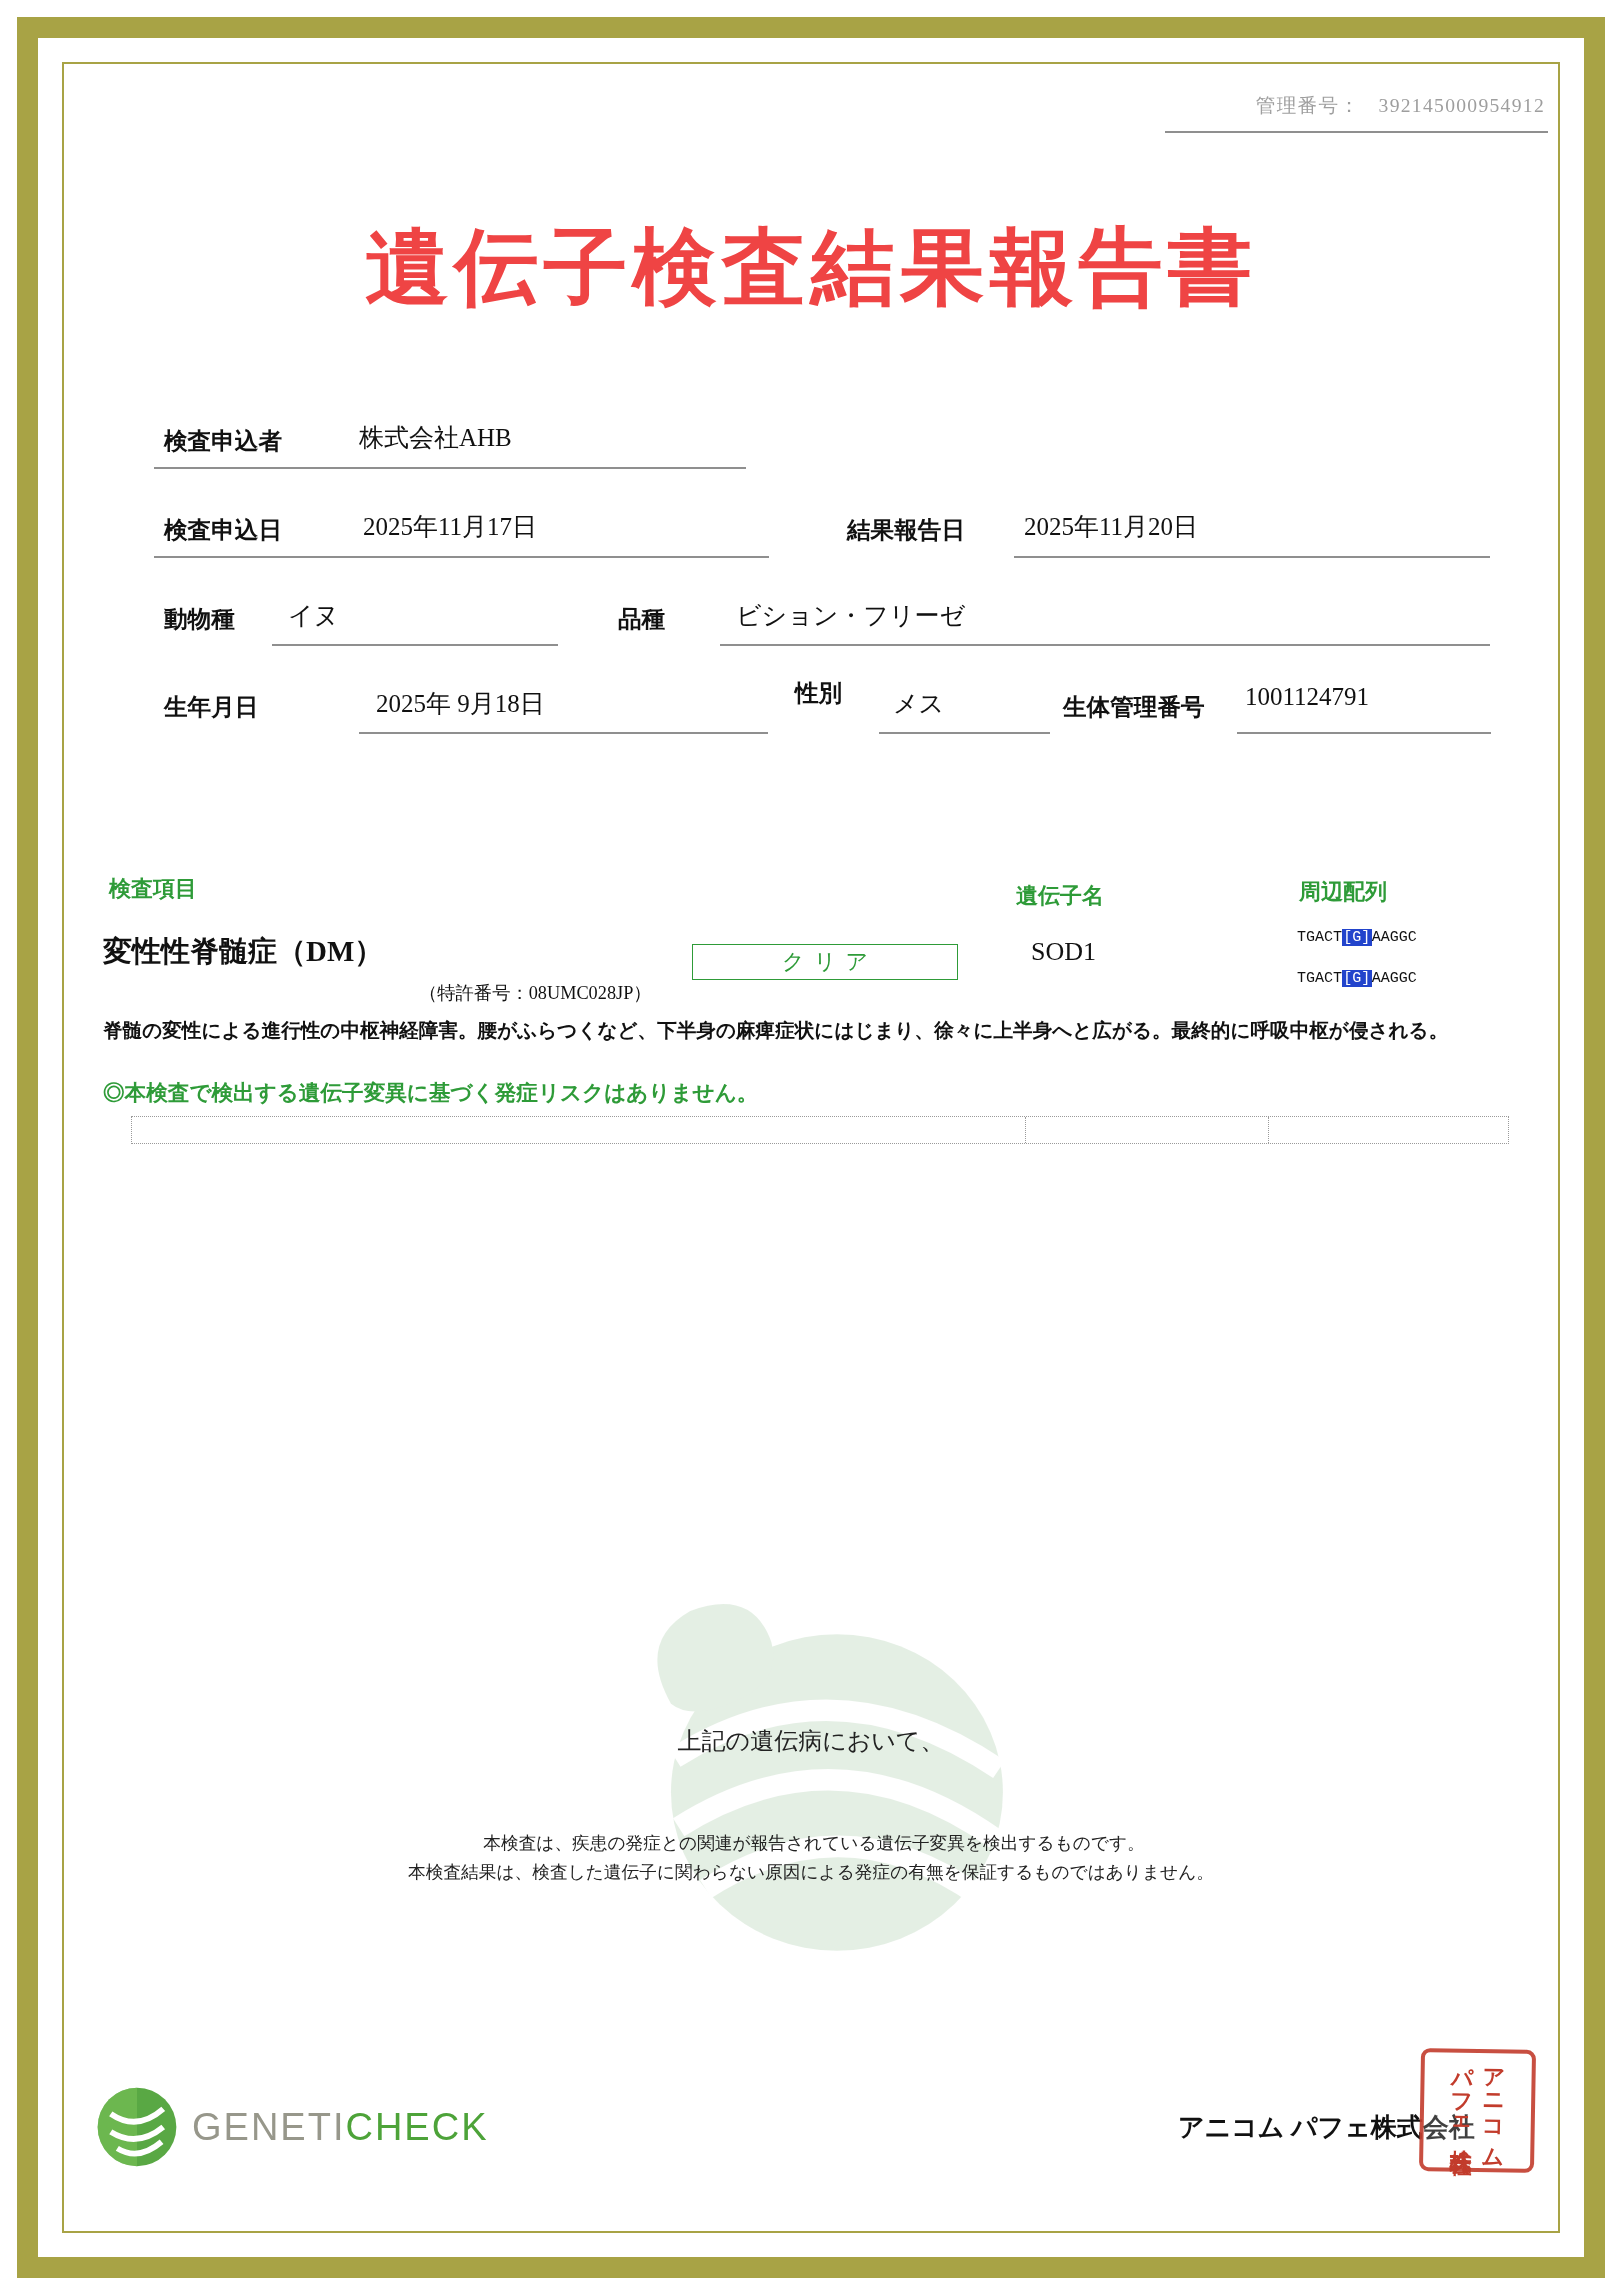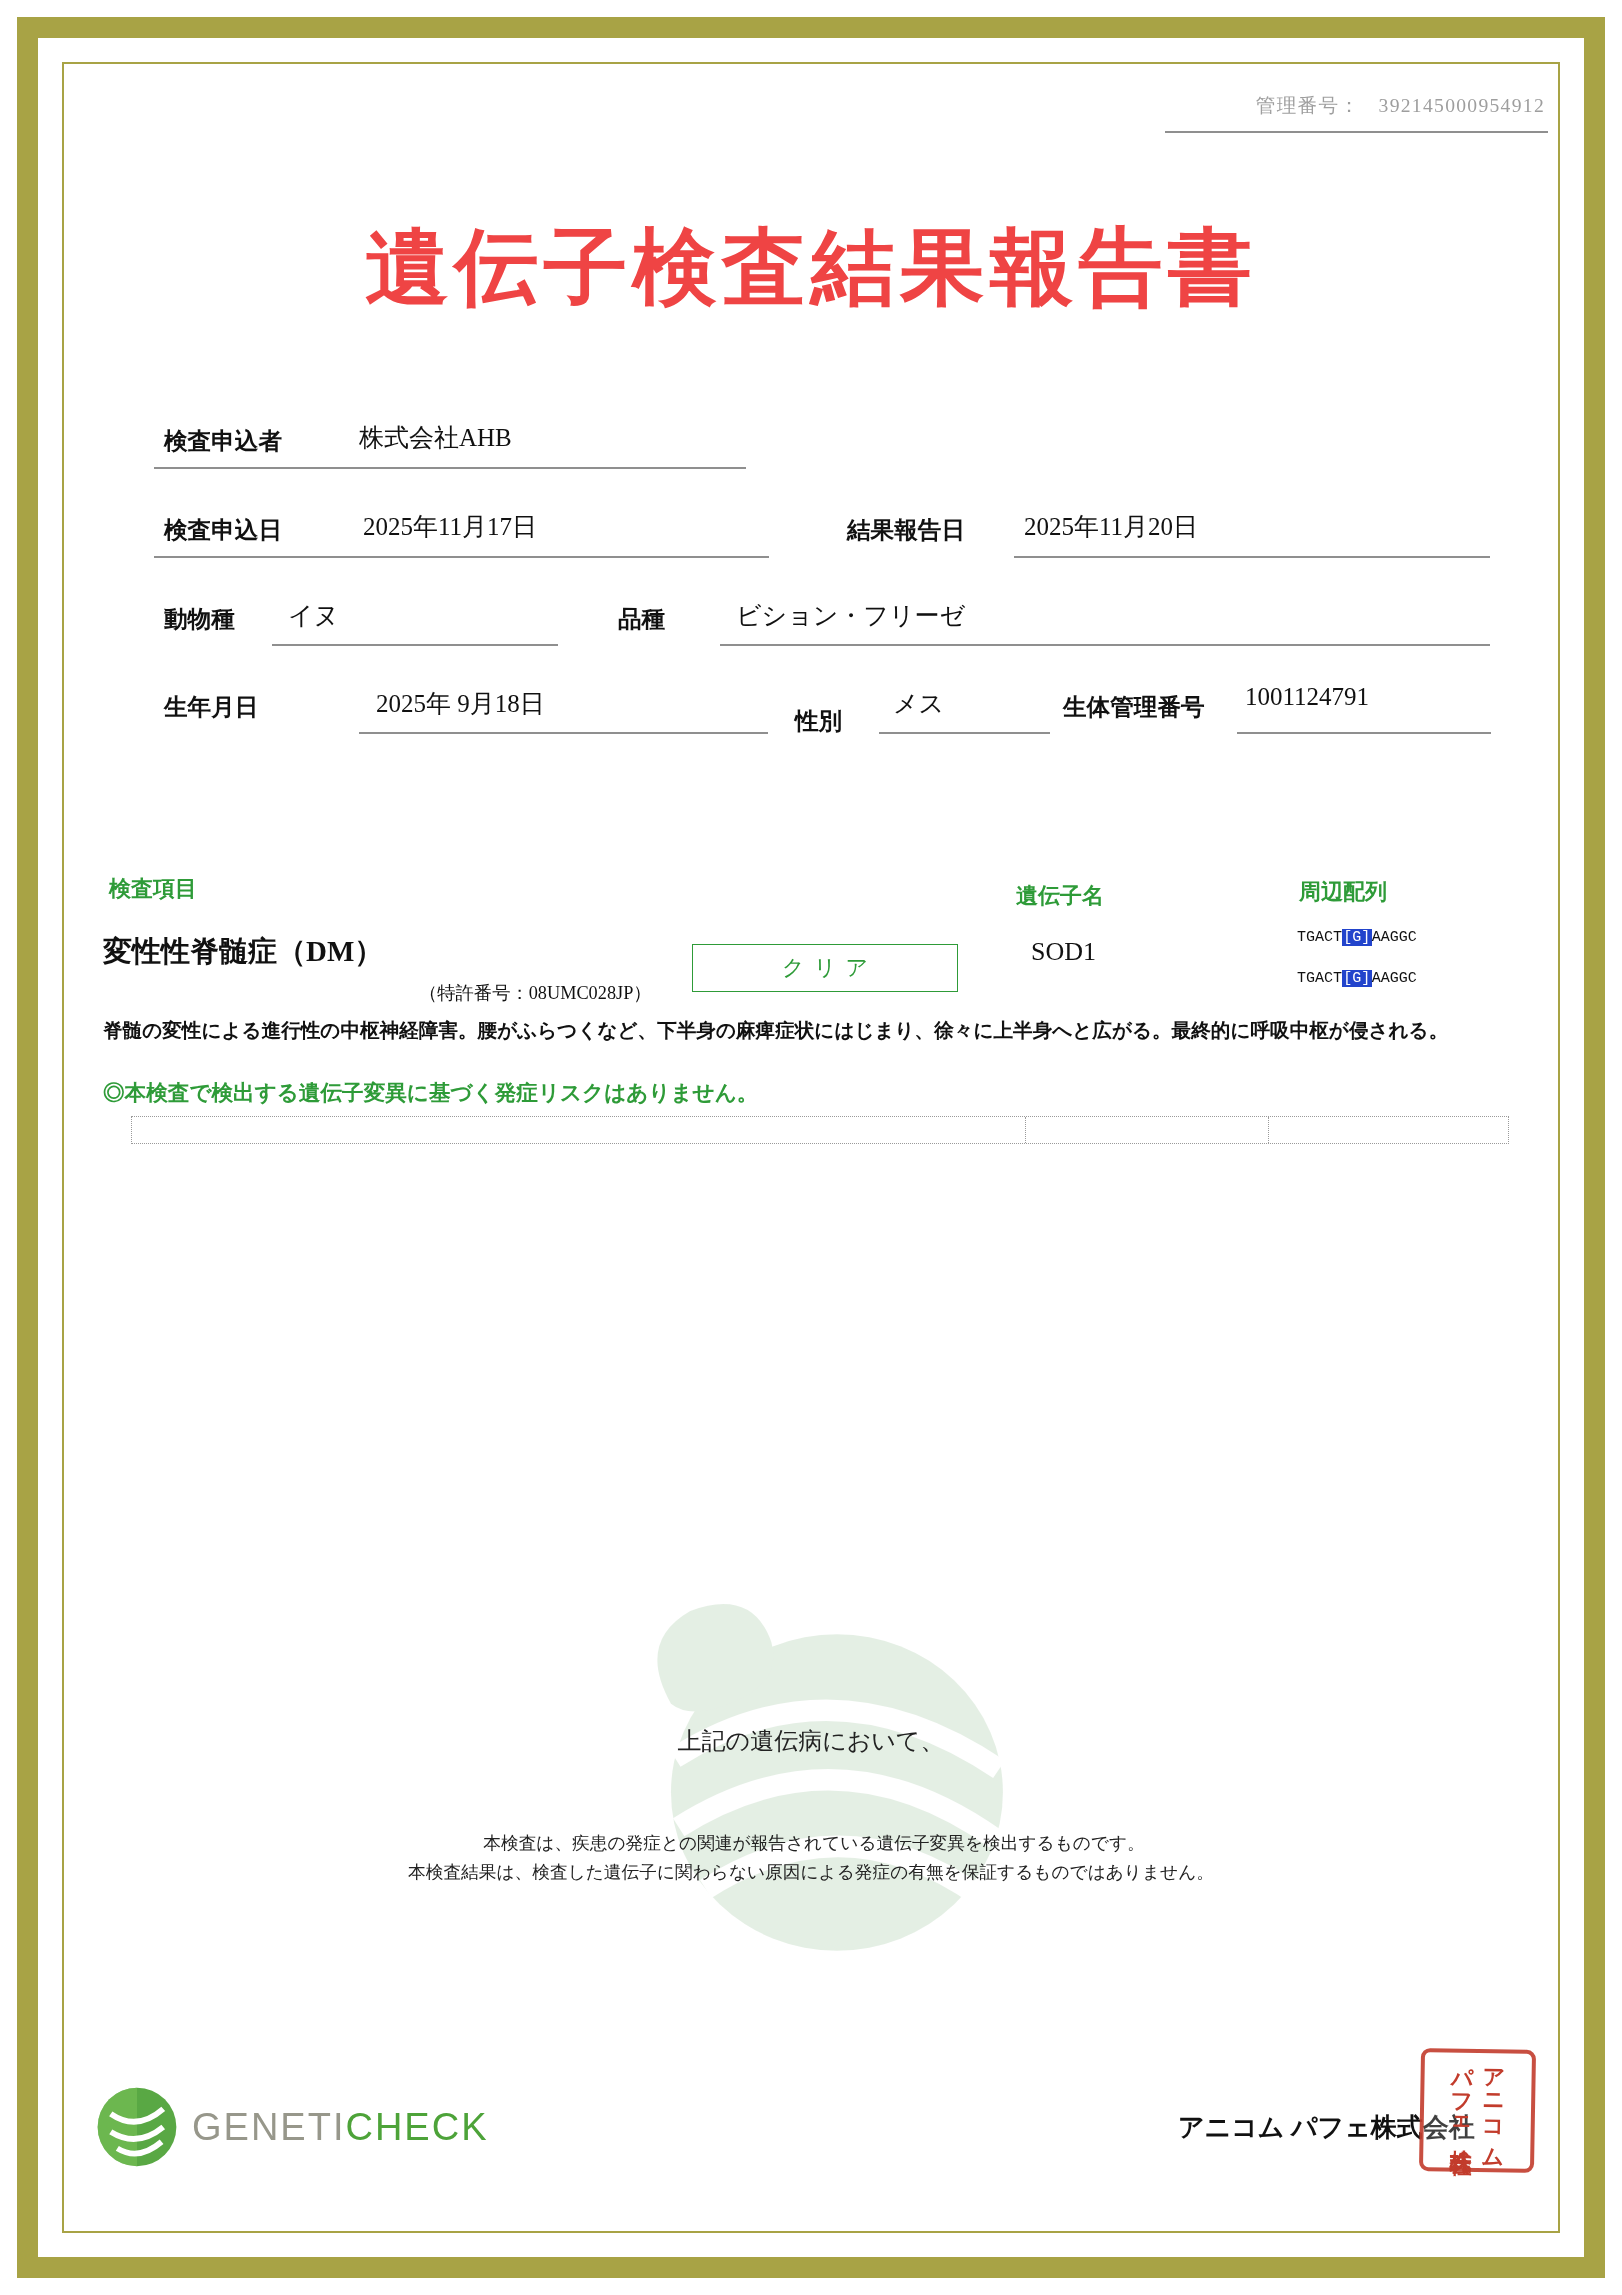--- a/index.html
+++ b/index.html
@@ -38,21 +38,21 @@
   }
   
   .flabel { position: absolute; font-size: 23.6px; font-weight: bold; color: #111; }
   .fvalue { position: absolute; font-size: 25px; color: #111; }
   .uline  { position: absolute; border-top: 2px solid #8f8f8f; height: 0; }
   
   .res-header { position: absolute; font-size: 22px; font-weight: bold; color: #2e9b38; }
   .disease { position: absolute; left: 103px; top: 932px; font-size: 29px; font-weight: bold; color: #111; }
   .patent  { position: absolute; left: 419px; top: 980px; font-size: 18.3px; color: #111; }
   .result-box {
-    position: absolute; left: 692px; top: 944px; width: 266px; height: 48px;
+    position: absolute; left: 692px; top: 944px; width: 266px; height: 36px;
     border: 1.3px solid #2e9b38; display: flex; align-items: center; justify-content: center;
   }
   .result-box span { color: #2e9b38; font-size: 22px; letter-spacing: 9.2px; padding-left: 9.2px; }
   .gene { position: absolute; left: 1031px; top: 937px; font-size: 26px; color: #111; }
   .seq {
     position: absolute; left: 1297px;
     font-family: "Liberation Mono", "DejaVu Sans Mono", monospace;
     font-size: 15px; color: #111; white-space: nowrap;
   }
   .seq .allele { background: #2244cc; color: #ffffff; padding: 0 1.3px; }
@@ -133,21 +133,21 @@
   <div class="uline" style="left:272px; top:644px; width:286px;"></div>
 
   <div class="flabel" style="left:618px; top:603px;">品種</div>
   <div class="fvalue" style="left:736px; top:599px;">ビション・フリーゼ</div>
   <div class="uline" style="left:720px; top:644px; width:770px;"></div>
 
   <div class="flabel" style="left:164px; top:691px;">生年月日</div>
   <div class="fvalue" style="left:376px; top:687px;">2025年 9月18日</div>
   <div class="uline" style="left:359px; top:732px; width:409px;"></div>
 
-  <div class="flabel" style="left:795px; top:705px;">性別</div>
+  <div class="flabel" style="left:795px; top:677px;">性別</div>
   <div class="fvalue" style="left:893px; top:687px;">メス</div>
   <div class="uline" style="left:879px; top:732px; width:171px;"></div>
 
   <div class="flabel" style="left:1063px; top:691px;">生体管理番号</div>
   <div class="fvalue" style="left:1245px; top:683px;">1001124791</div>
   <div class="uline" style="left:1237px; top:732px; width:254px;"></div>
 
   <div class="res-header" style="left:109px; top:874px;">検査項目</div>
   <div class="res-header" style="left:1016px; top:881px;">遺伝子名</div>
   <div class="res-header" style="left:1299px; top:877px;">周辺配列</div>

